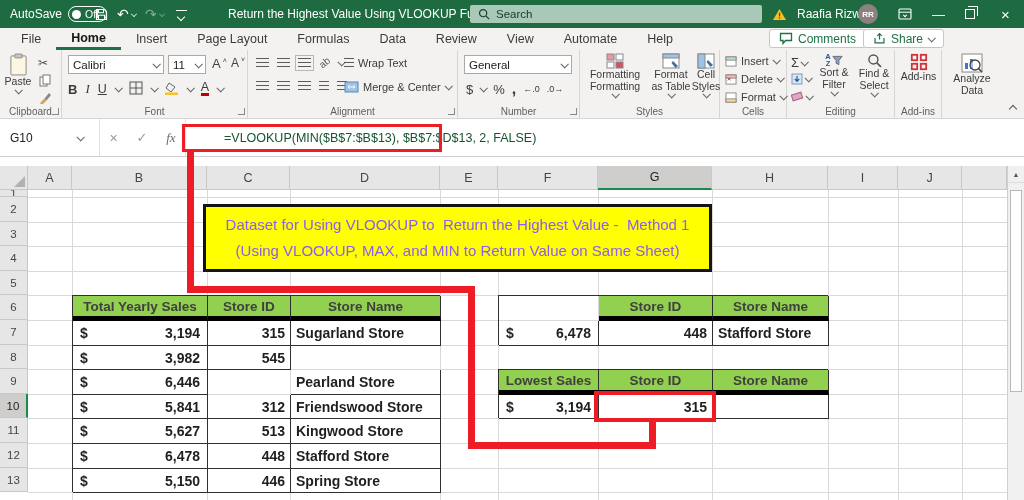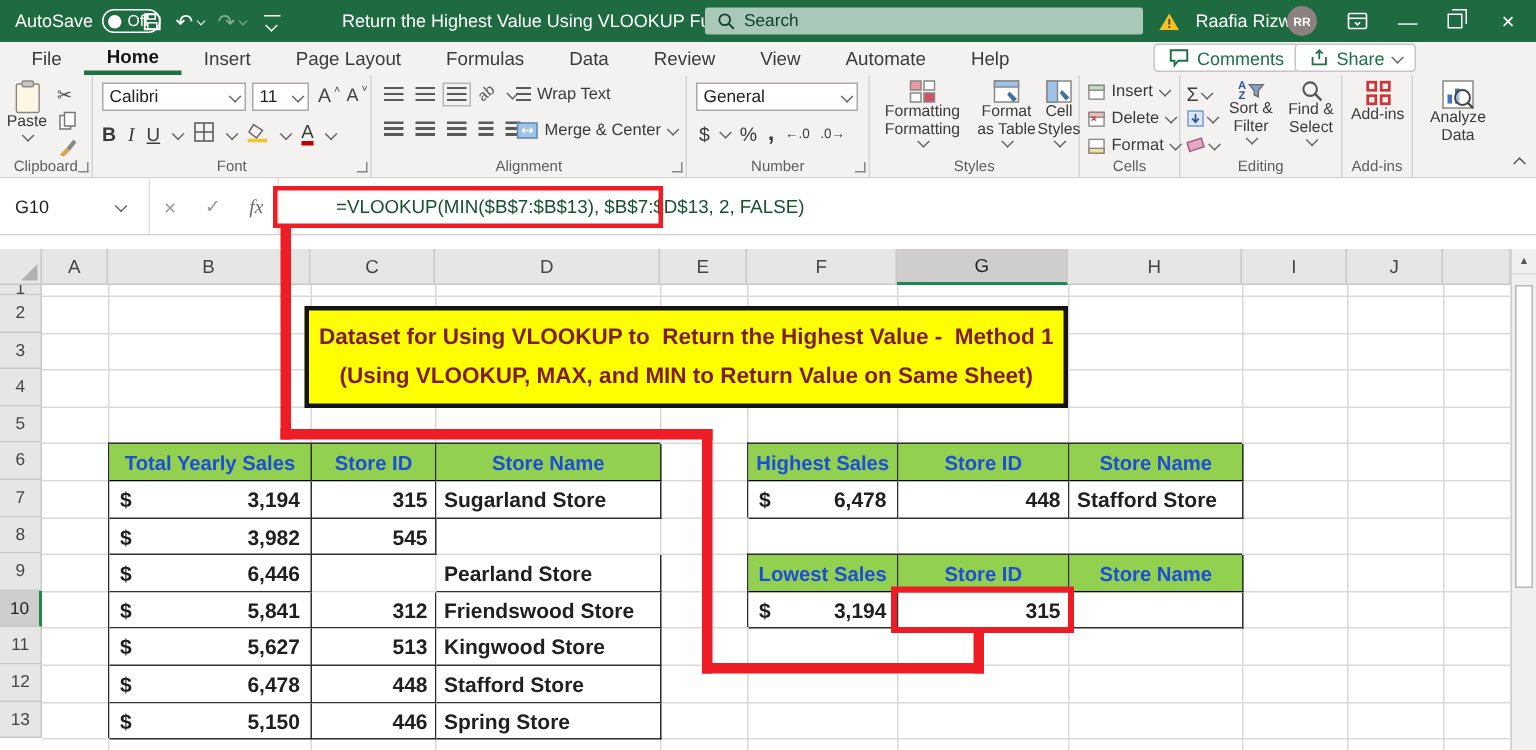--- a/index.html
+++ b/index.html
@@ -79,31 +79,31 @@
   .rowhdr { position:absolute; left:0; width:28px; background:#e7e6e6;
     border-right:1px solid #c9c8c6; border-bottom:1px solid #c9c8c6; display:flex;
     align-items:center; justify-content:center; font-size:11.5px; color:#454545; overflow:hidden; }
   .rowhdr.sel { background:#cfcecd; border-right:2px solid #1a8a4f; color:#222; }
   .corner { position:absolute; left:0; top:9px; width:28px; height:24px; background:#e7e6e6;
     border-right:1px solid #c9c8c6; border-bottom:1px solid #c9c8c6; }
   .corner:after { content:""; position:absolute; right:2px; bottom:2px; width:0; height:0;
     border-left:11px solid transparent; border-bottom:11px solid #b3b1af; }
   .gl { position:absolute; background:#d9d9d9; }
   .xtable { position:absolute; border-left:1px solid #2f2f2f; border-top:1px solid #2f2f2f; z-index:3; }
-  .th { position:absolute; background:#92d050; color:#1d4ed8; font-weight:bold; font-size:13.5px;
+  .th { position:absolute; background:#92d050; color:#404040; font-weight:bold; font-size:13.5px;
     display:flex; align-items:center; justify-content:center;
-    border-right:1px solid #2f2f2f; border-bottom:1px solid #000000; }
+    border-right:1px solid #2f2f2f; border-bottom:5px solid #000000; }
   .td { position:absolute; background:#fff; color:#1f1f1f; font-weight:bold; font-size:14px;
     display:flex; align-items:center; border-right:1px solid #2f2f2f; border-bottom:1px solid #2f2f2f; }
   .td.sales { justify-content:space-between; padding:0 7px 0 7px; }
   .td.id { justify-content:flex-end; padding-right:5px; }
   .td.name { justify-content:flex-start; padding-left:5px; }
   .banner { position:absolute; left:203px; top:47px; width:509px; height:68px; background:#ffff00;
     border:3px solid #141414; z-index:4; display:flex; flex-direction:column; align-items:center;
-    justify-content:center; font-weight:bold; font-size:15px; color:#7f1d1d; line-height:26px; }
+    justify-content:center; font-weight:normal; font-size:15px; color:#8b5cf6; line-height:26px; }
   .banner span { white-space:pre; }
   .redseg { position:absolute; background:#ee1c25; z-index:6; }
   .redbox { position:absolute; border:4px solid #ee1c25; z-index:6; background:transparent; }
   .vscroll { position:absolute; left:1007px; top:9px; width:17px; height:334px; background:#f0f0f0;
     border-left:1px solid #cfcfcf; }
   .vthumb { position:absolute; left:2px; top:24px; width:12px; height:202px; background:#fdfdfd;
     border:1px solid #b8b8b8; }
   .varrow { position:absolute; left:0; top:0; width:16px; height:17px; display:flex; align-items:center;
     justify-content:center; font-size:7px; color:#555; border-bottom:1px solid #dcdcdc; }
   .az { font-size:7.5px; font-weight:bold; color:#2b579a; line-height:7px; text-align:center; }
@@ -571,21 +571,20 @@
           <div class="td id" style="left: 135px; top: 148px; width: 83px; height: 25px; position: absolute;">448</div>
           <div class="td name" style="left: 218px; top: 148px; width: 150px; height: 25px; position: absolute;">Stafford Store</div>
           <div class="td sales" style="left: 0px; top: 173px; width: 135px; height: 24px; position: absolute;">
             <span>$</span>
             <span>5,150</span>
           </div>
           <div class="td id" style="left: 135px; top: 173px; width: 83px; height: 24px; position: absolute;">446</div>
           <div class="td name" style="left: 218px; top: 173px; width: 150px; height: 24px; position: absolute;">Spring Store</div>
         </div>
         <div class="xtable" style="left: 498px; top: 138px; width: 330px; height: 50px; position: absolute;">
-          <div class="th" style="left: 0px; top: 0px; width: 100px; height: 25px; position: absolute;">Highest Sales</div>
           <div class="th" style="left: 100px; top: 0px; width: 114px; height: 25px; position: absolute;">Store ID</div>
           <div class="th" style="left: 214px; top: 0px; width: 116px; height: 25px; position: absolute;">Store Name</div>
           <div class="td sales" style="left: 0px; top: 25px; width: 100px; height: 25px; position: absolute;">
             <span>$</span>
             <span>6,478</span>
           </div>
           <div class="td id" style="left: 100px; top: 25px; width: 114px; height: 25px; position: absolute;">448</div>
           <div class="td name" style="left: 214px; top: 25px; width: 116px; height: 25px; position: absolute;">Stafford Store</div>
         </div>
         <div class="xtable" style="left: 498px; top: 212px; width: 330px; height: 49px; position: absolute;">

